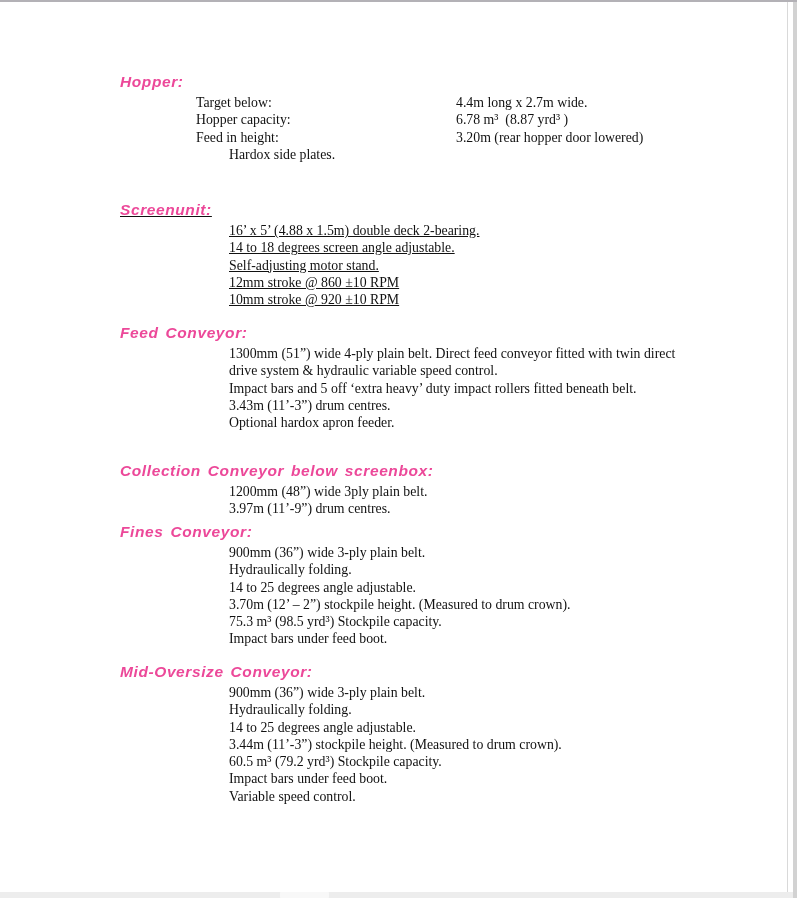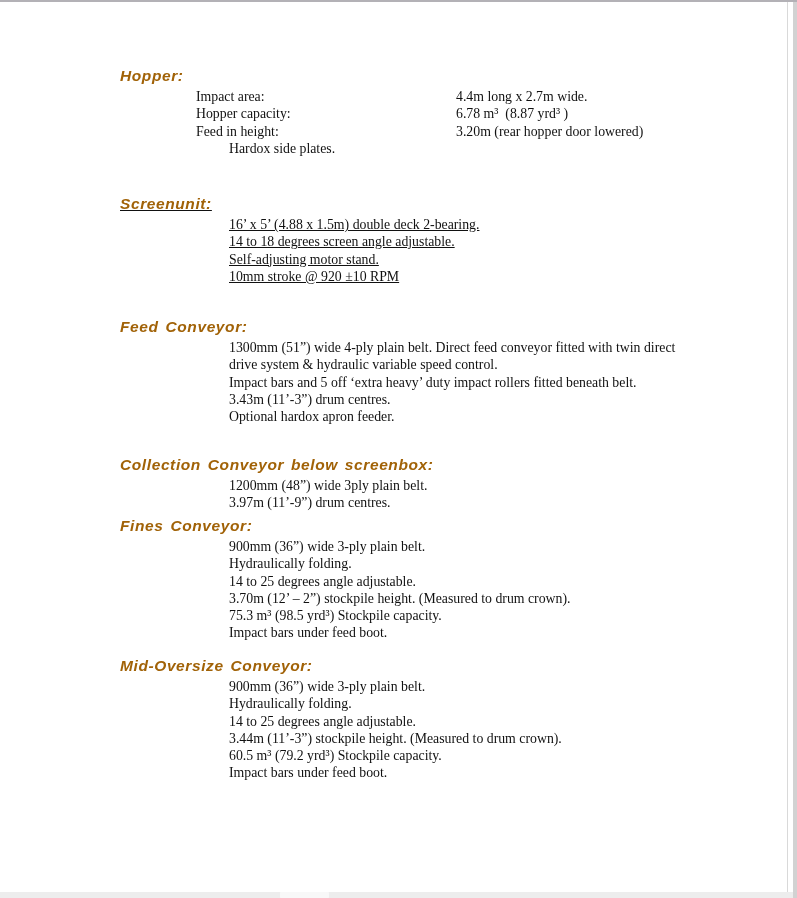--- a/index.html
+++ b/index.html
@@ -46,22 +46,22 @@
     left: 120px;
   }
   .section h2 {
     font-family: "Liberation Sans", "DejaVu Sans", sans-serif;
     font-weight: bold;
     font-style: italic;
     font-size: 15.5px;
     line-height: 20px;
     letter-spacing: 0.6px;
     word-spacing: 2px;
-    color: #a16207;
-    margin: 0 0 2px 0;
+    color: #ec4899;
+    margin: 6px 0 2px 0;
   }
   .sec-body {
     padding-left: 76px;
     max-width: 571px; 
     font-size: 13.8px;
     line-height: 17.3px;
   }
   .spec-line { max-width: 495px; margin-left: 33px; }
   .spec-row { display: flex; }
   .spec-row .lbl { width: 260px; flex: 0 0 260px; }
@@ -76,41 +76,42 @@
 </style>
 </head>
 <body>
 
 <div class="viewport">
 
   <section class="section s0">
     <h2>Hopper:</h2>
     <div class="sec-body">
       <div class="spec-row">
-        <span class="lbl">Impact area:</span>
+        <span class="lbl">Target below:</span>
         <span class="val">4.4m long x 2.7m wide.</span>
       </div>
       <div class="spec-row">
         <span class="lbl">Hopper capacity:</span>
         <span class="val">6.78 m³&nbsp; (8.87 yrd³ )</span>
       </div>
       <div class="spec-row">
         <span class="lbl">Feed in height:</span>
         <span class="val">3.20m (rear hopper door lowered)</span>
       </div>
       <div class="spec-line">Hardox side plates.</div>
     </div>
   </section>
 
   <section class="section s1">
     <h2>Screenunit:</h2>
     <div class="sec-body">
       <div class="spec-line">16’ x 5’ (4.88 x 1.5m) double deck 2-bearing.</div>
       <div class="spec-line">14 to 18 degrees screen angle adjustable.</div>
       <div class="spec-line">Self-adjusting motor stand.</div>
+      <div class="spec-line">12mm stroke @ 860 ±10 RPM</div>
       <div class="spec-line">10mm stroke @ 920 ±10 RPM</div>
     </div>
   </section>
 
   <section class="section s2">
     <h2>Feed Conveyor:</h2>
     <div class="sec-body">
       <div class="spec-line">1300mm (51”) wide 4-ply plain belt. Direct feed conveyor fitted with twin direct drive system &amp; hydraulic variable speed control.</div>
       <div class="spec-line">Impact bars and 5 off ‘extra heavy’ duty impact rollers fitted beneath belt.</div>
       <div class="spec-line">3.43m (11’-3”) drum centres.</div>
@@ -140,20 +141,21 @@
 
   <section class="section s5">
     <h2>Mid-Oversize Conveyor:</h2>
     <div class="sec-body">
       <div class="spec-line">900mm (36”) wide 3-ply plain belt.</div>
       <div class="spec-line">Hydraulically folding.</div>
       <div class="spec-line">14 to 25 degrees angle adjustable.</div>
       <div class="spec-line">3.44m (11’-3”) stockpile height. (Measured to drum crown).</div>
       <div class="spec-line">60.5 m³ (79.2 yrd³) Stockpile capacity.</div>
       <div class="spec-line">Impact bars under feed boot.</div>
+      <div class="spec-line">Variable speed control.</div>
     </div>
   </section>
 
   <div class="window-top-edge"></div>
   <div class="page-right-border"></div>
   <div class="window-right-edge"></div>
   <div class="hscrollbar-track">
     <div class="hscrollbar-thumb"></div>
   </div>
 

